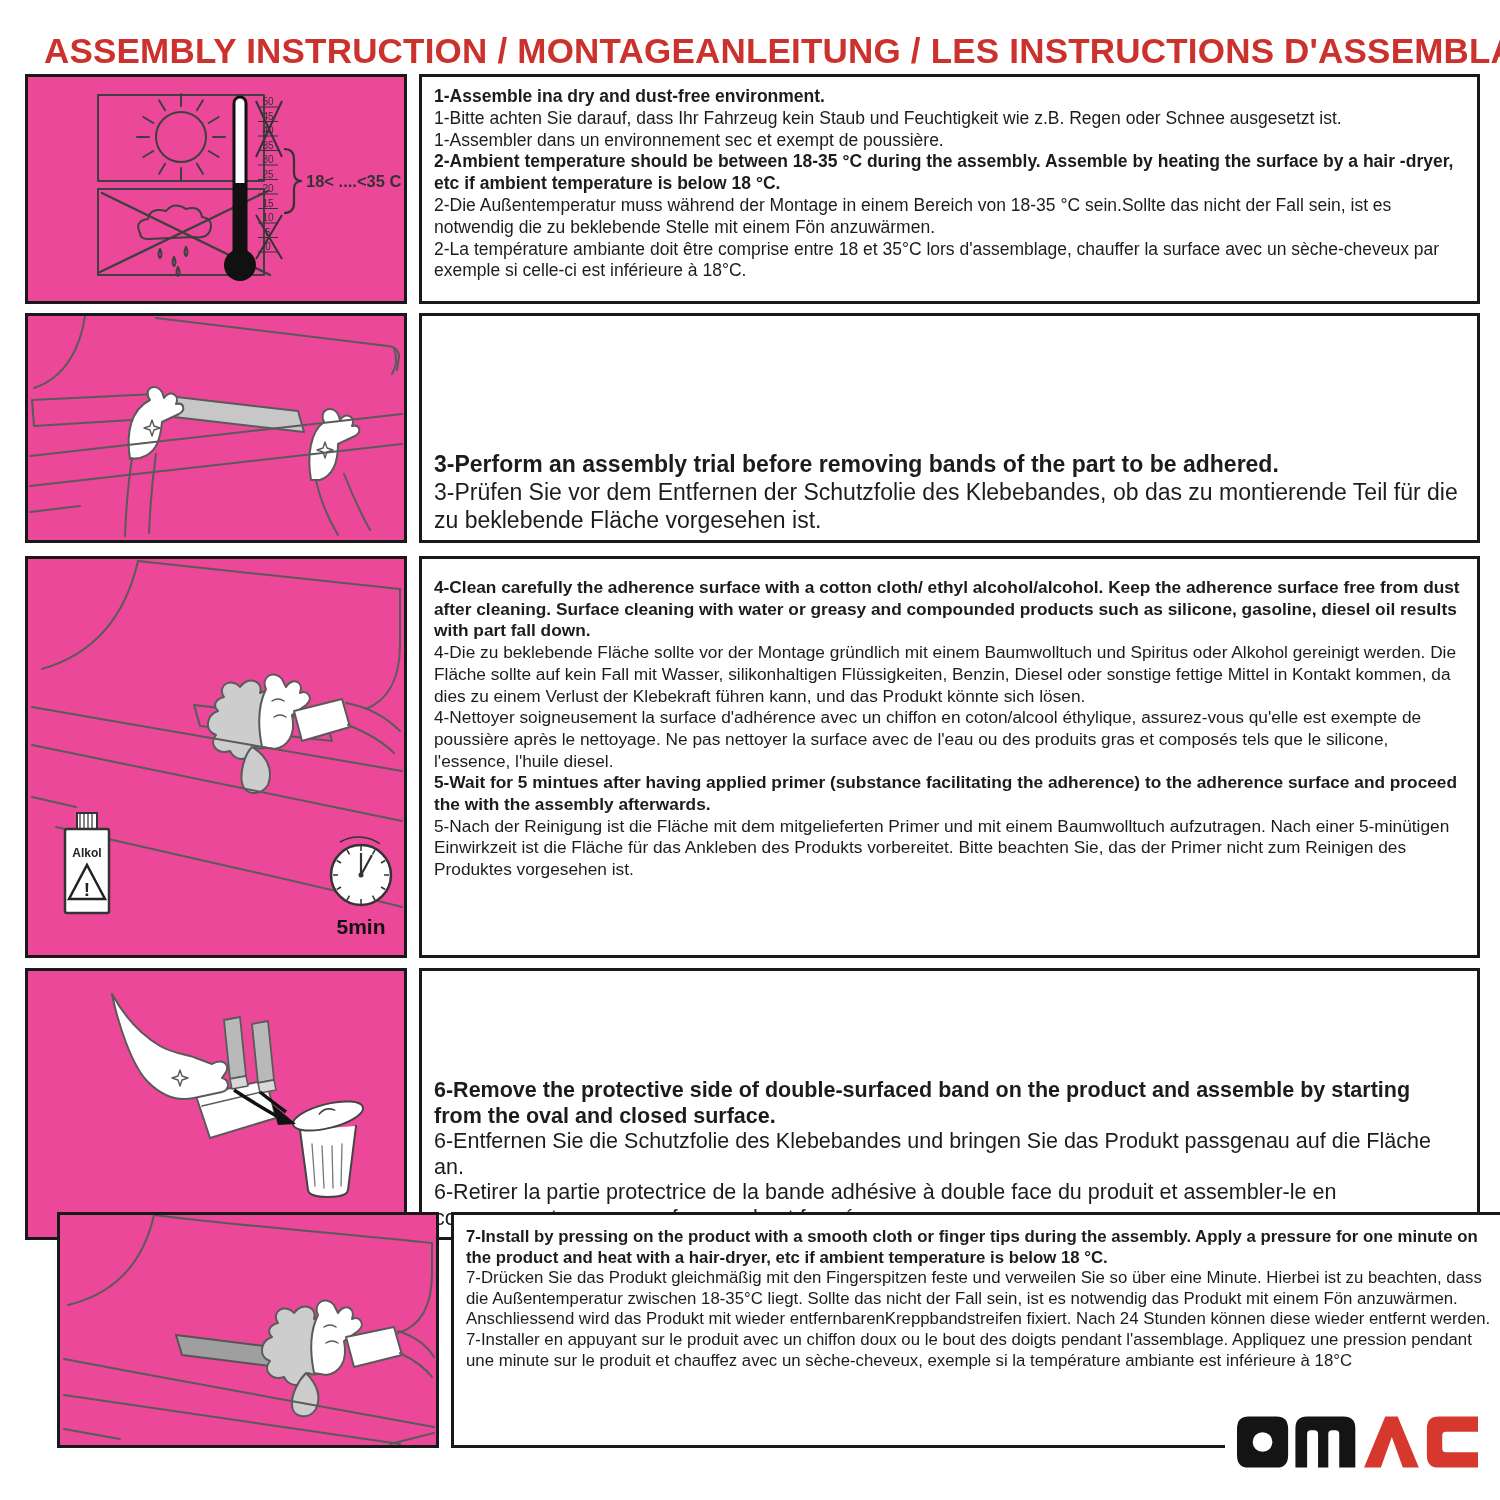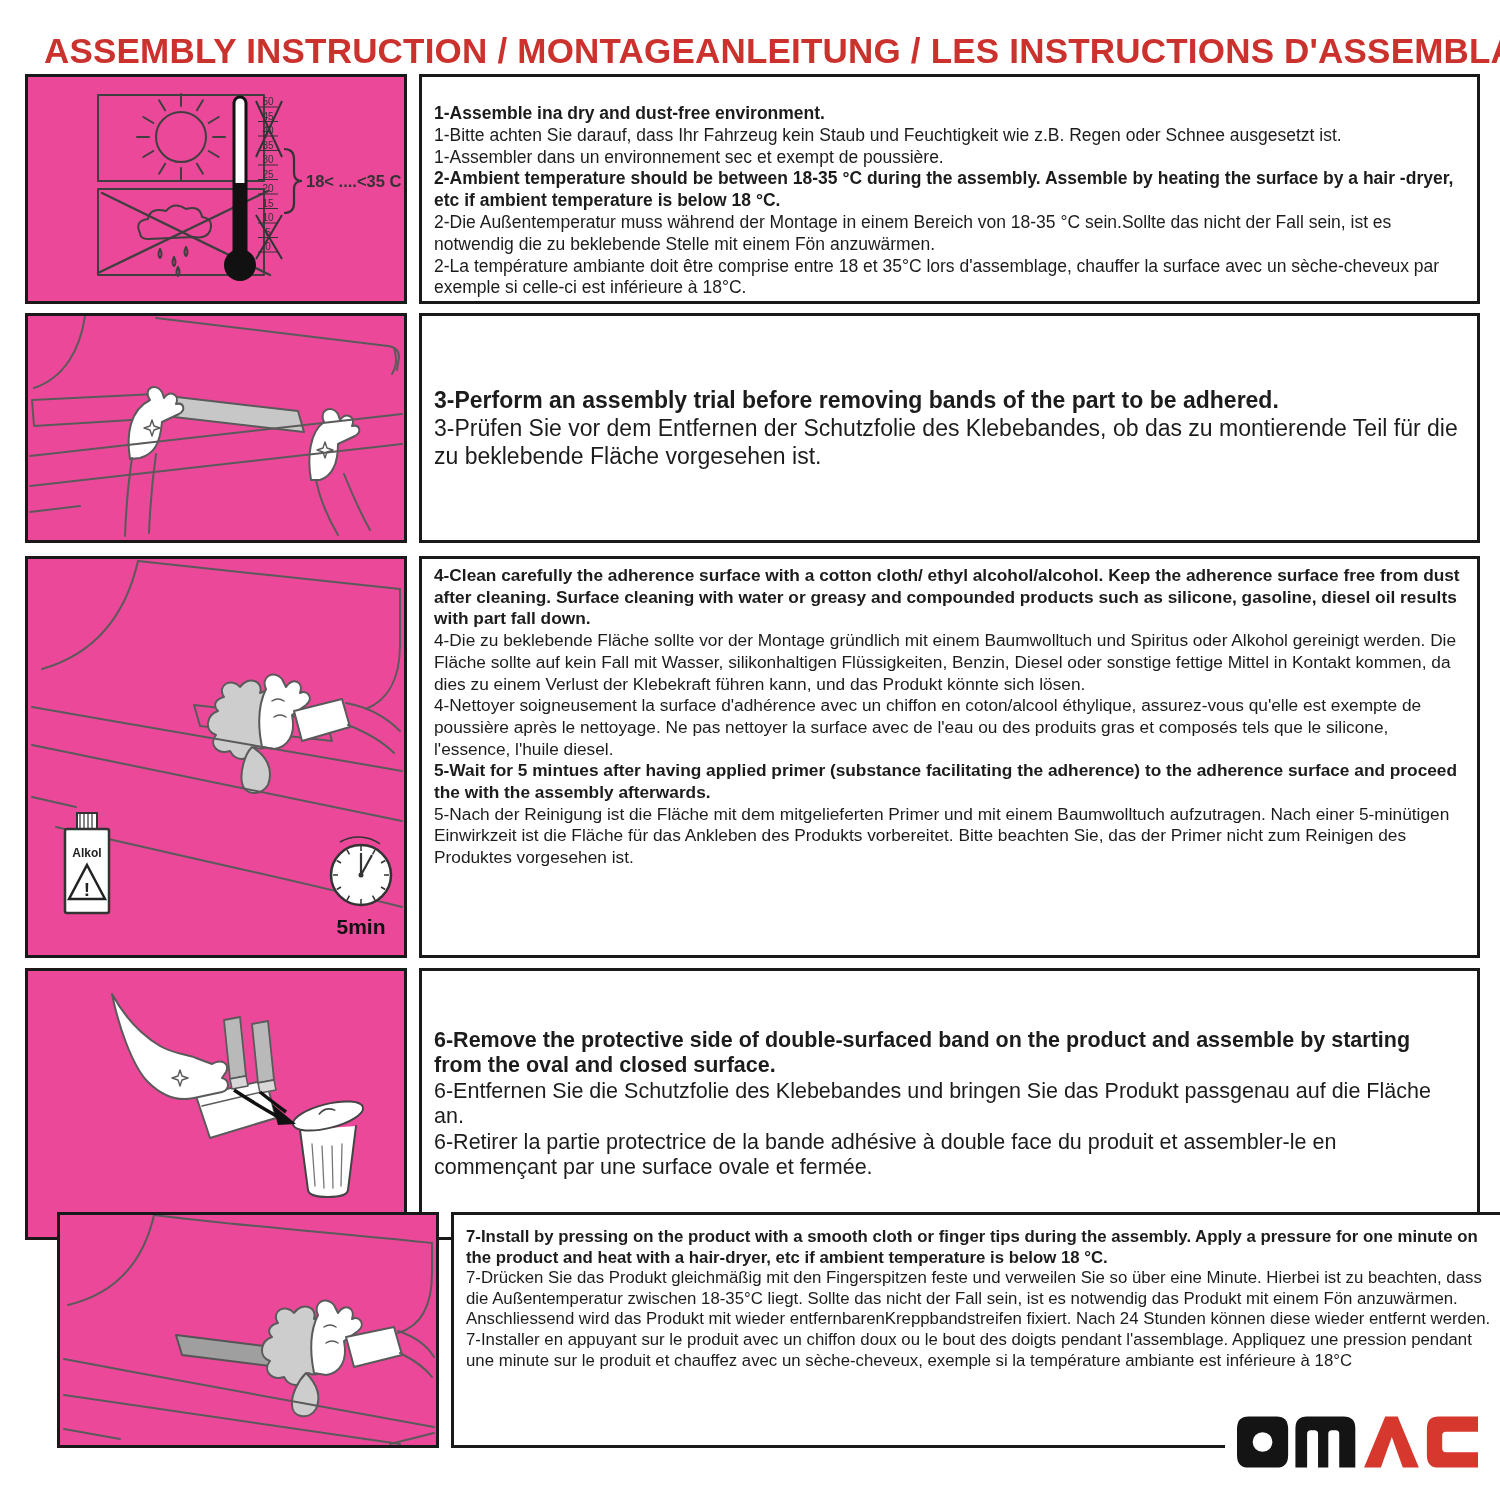--- a/index.html
+++ b/index.html
@@ -10,24 +10,24 @@
   .row{position:absolute;left:25px;width:1455px;}
   .illus{position:absolute;left:0;top:0;bottom:0;width:376px;
          border:3px solid #191919;background:#ec4899;}
   .illus svg{width:100%;height:100%;display:block;}
   .txt{position:absolute;left:394px;right:0;top:0;bottom:0;border:3px solid #191919;
        background:#fff;box-sizing:border-box;padding:6px 16px 6px 12px;
        display:flex;flex-direction:column;}
   .txt p{margin:0;}
   .b{font-weight:700;}
   .gap{margin-top:20px;}
-  .center{justify-content:center;}
-  .t1{font-size:17.5px;line-height:21.8px;padding-top:26px;}
+  .center{justify-content:flex-end;}
+  .t1{font-size:17.5px;line-height:21.8px;padding-top:9px;}
   .t2{font-size:23px;line-height:28px;}
-  .t3{font-size:17.3px;line-height:21.7px;padding-top:6px;}
+  .t3{font-size:17.3px;line-height:21.7px;padding-top:18px;}
   .t4{font-size:21.5px;line-height:25.5px;}
   .t5{font-size:16.8px;line-height:20.6px;padding-top:12px;}
   .r1{top:74px;height:230px;}
   .r2{top:313px;height:230px;}
   .r3{top:556px;height:402px;}
   .r4{top:968px;height:272px;}
   .r5{top:1212px;height:236px;margin-left:32px;}
   .logo-patch{position:absolute;left:1225px;top:1395px;width:275px;height:105px;background:#fff;}
   .logo{position:absolute;left:1237px;top:1408px;width:241px;height:68px;}
   .logo svg{width:100%;height:100%;display:block;}

